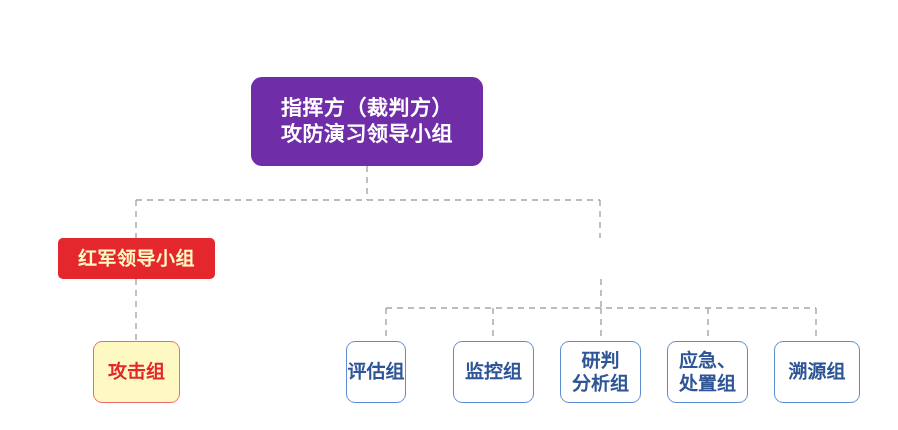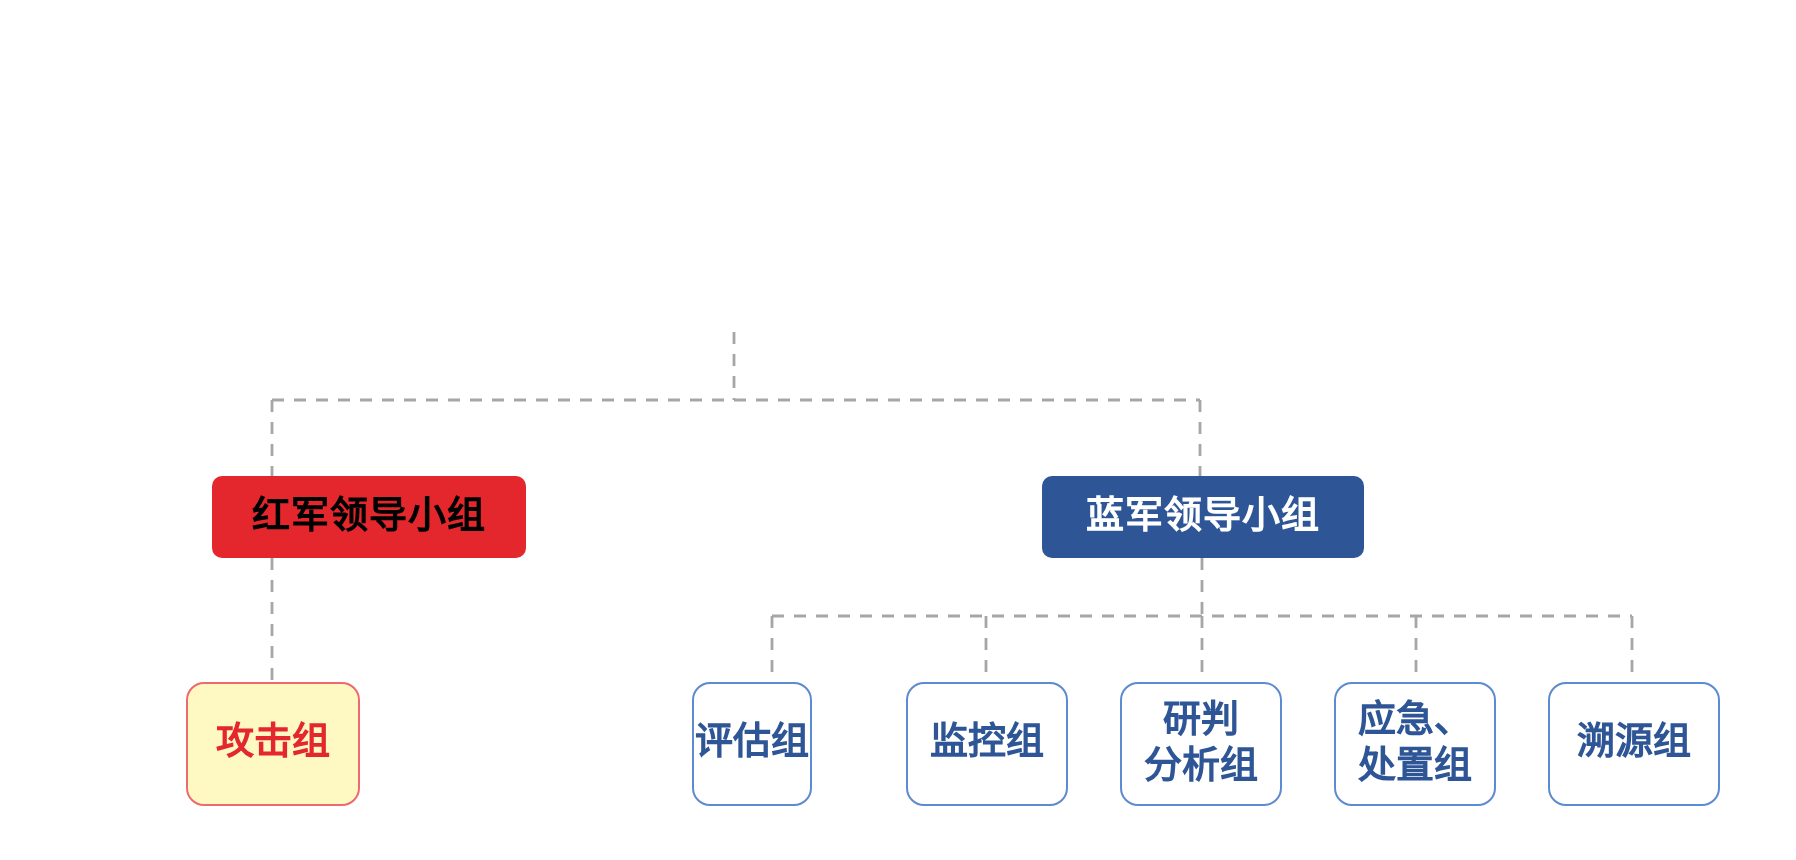--- a/index.html
+++ b/index.html
@@ -50,26 +50,25 @@
     font-weight: bold;
     letter-spacing: 0.5px;
   }
   
   .node-red {
     left: 58px;
     top: 238px;
     width: 157px;
     height: 41px;
     background: #E4272C;
-    color: #000000;
+    color: #fef9c3;
     border-radius: 5px;
     font-size: 19px;
     font-weight: bold;
     letter-spacing: 0.5px;
-    margin-left: 48px;
   }
   
   .node-blue {
     left: 521px;
     top: 238px;
     width: 161px;
     height: 41px;
     background: #2E5596;
     color: #ffffff;
     border-radius: 5px;
@@ -123,24 +122,25 @@
       <path d="M 386 308 L 816 308"></path>
 
       <path d="M 386 308 L 386 341"></path>
       <path d="M 493 308 L 493 341"></path>
       <path d="M 601 308 L 601 341"></path>
       <path d="M 708 308 L 708 341"></path>
       <path d="M 816 308 L 816 341"></path>
     </g>
   </svg>
 
+  <div class="node node-root">指挥方（裁判方）
+攻防演习领导小组</div>
 
   <div class="node node-red">红军领导小组</div>
 
-  <div class="node node-blue">蓝军领导小组</div>
 
   <div class="node node-leaf-red" style="left: 93px; width: 87px;">攻击组</div>
 
   <div class="node node-leaf-blue" style="left: 346px; width: 60px;">评估组</div>
 
   <div class="node node-leaf-blue" style="left: 453px; width: 81px;">监控组</div>
 
   <div class="node node-leaf-blue" style="left: 667px; width: 81px;">应急、
 处置组</div>
 

